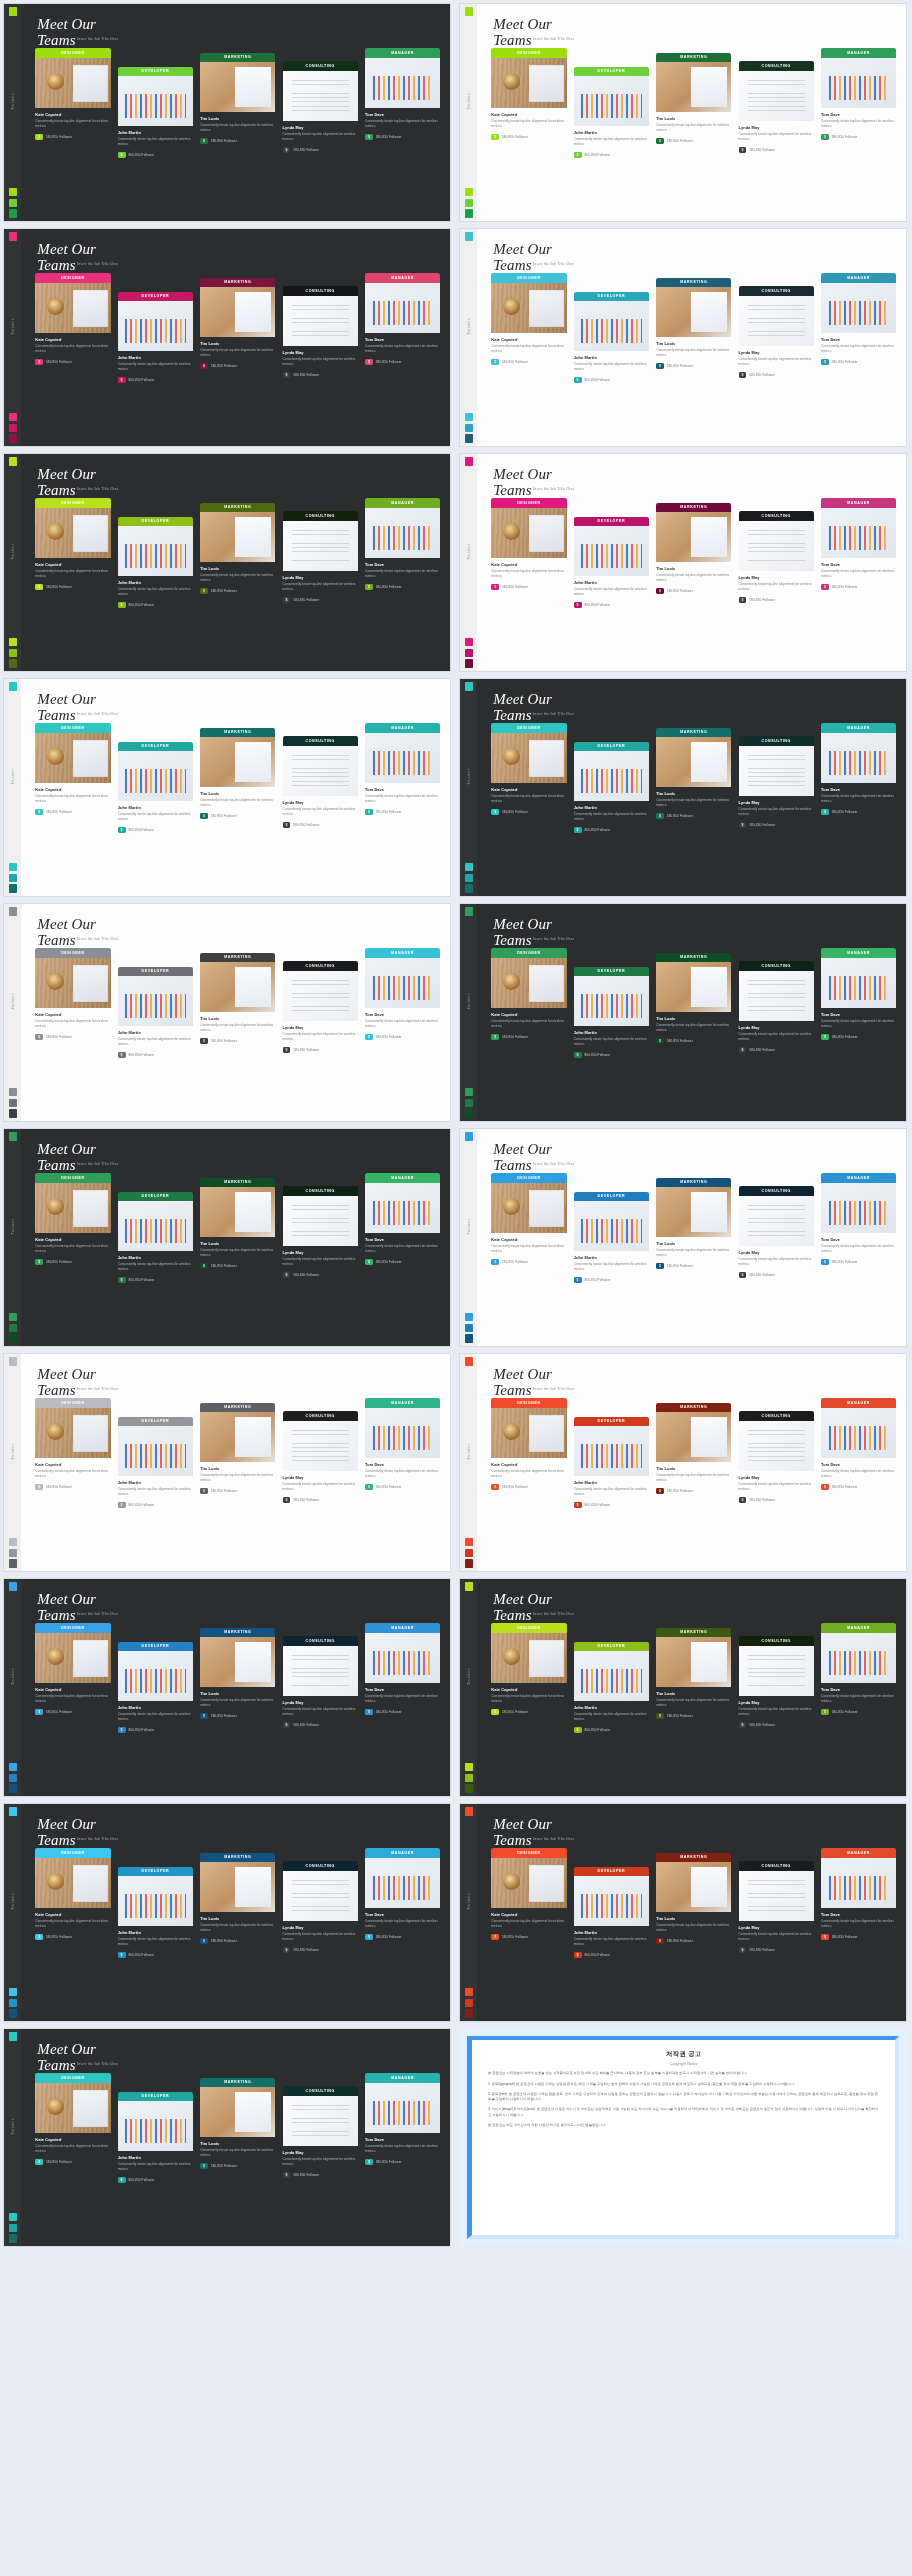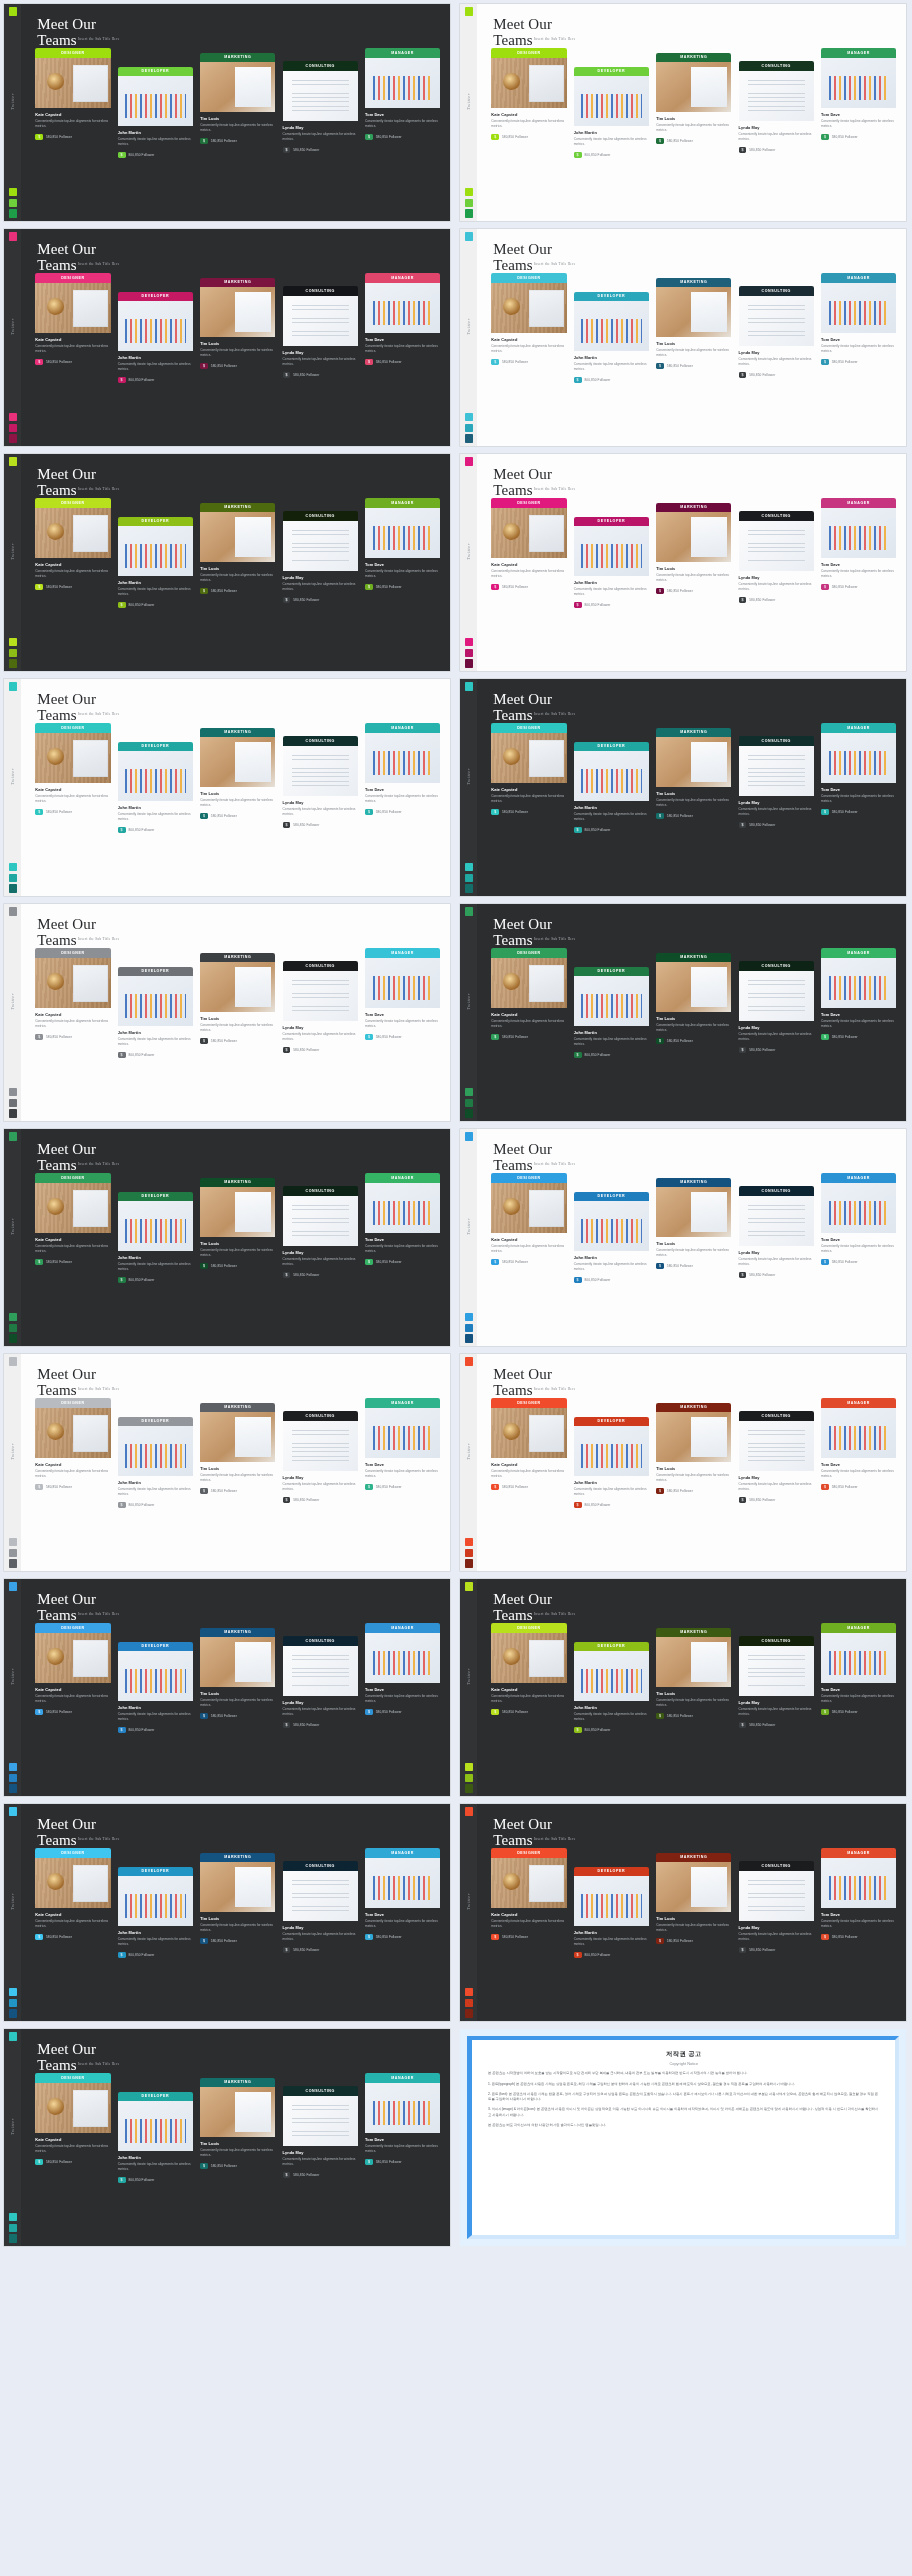--- a/index.html
+++ b/index.html
@@ -59,20 +59,21 @@
     font-family: "Liberation Serif", serif;
     font-style: italic;
   }
   .rail.light .rail-label { color: #9aa0a6; }
 
   
   .headline {
     position: absolute;
     left: 33px; top: 11.4px;
     line-height: 1.12;
+    font-style: italic;
   }
   .headline h1 {
     font-family: "Liberation Serif", serif;
     font-weight: 400;
     font-size: 15px;
     letter-spacing: 0.1px;
   }
   .slide.dark  .headline h1 { color: #ffffff; }
   .slide.light .headline h1 { color: #26282b; }
   .headline .sub {

